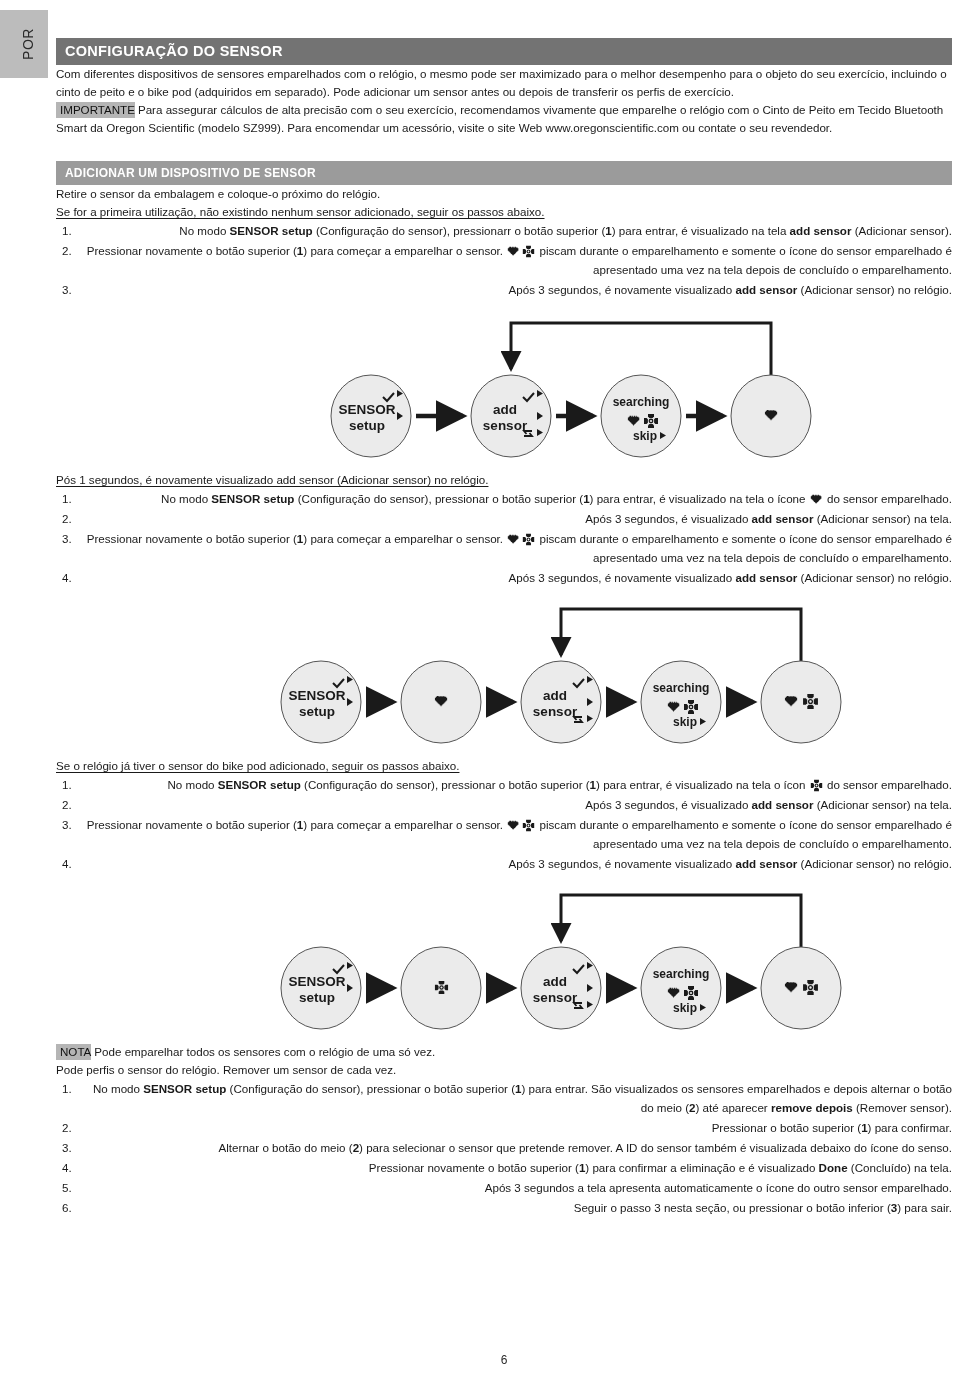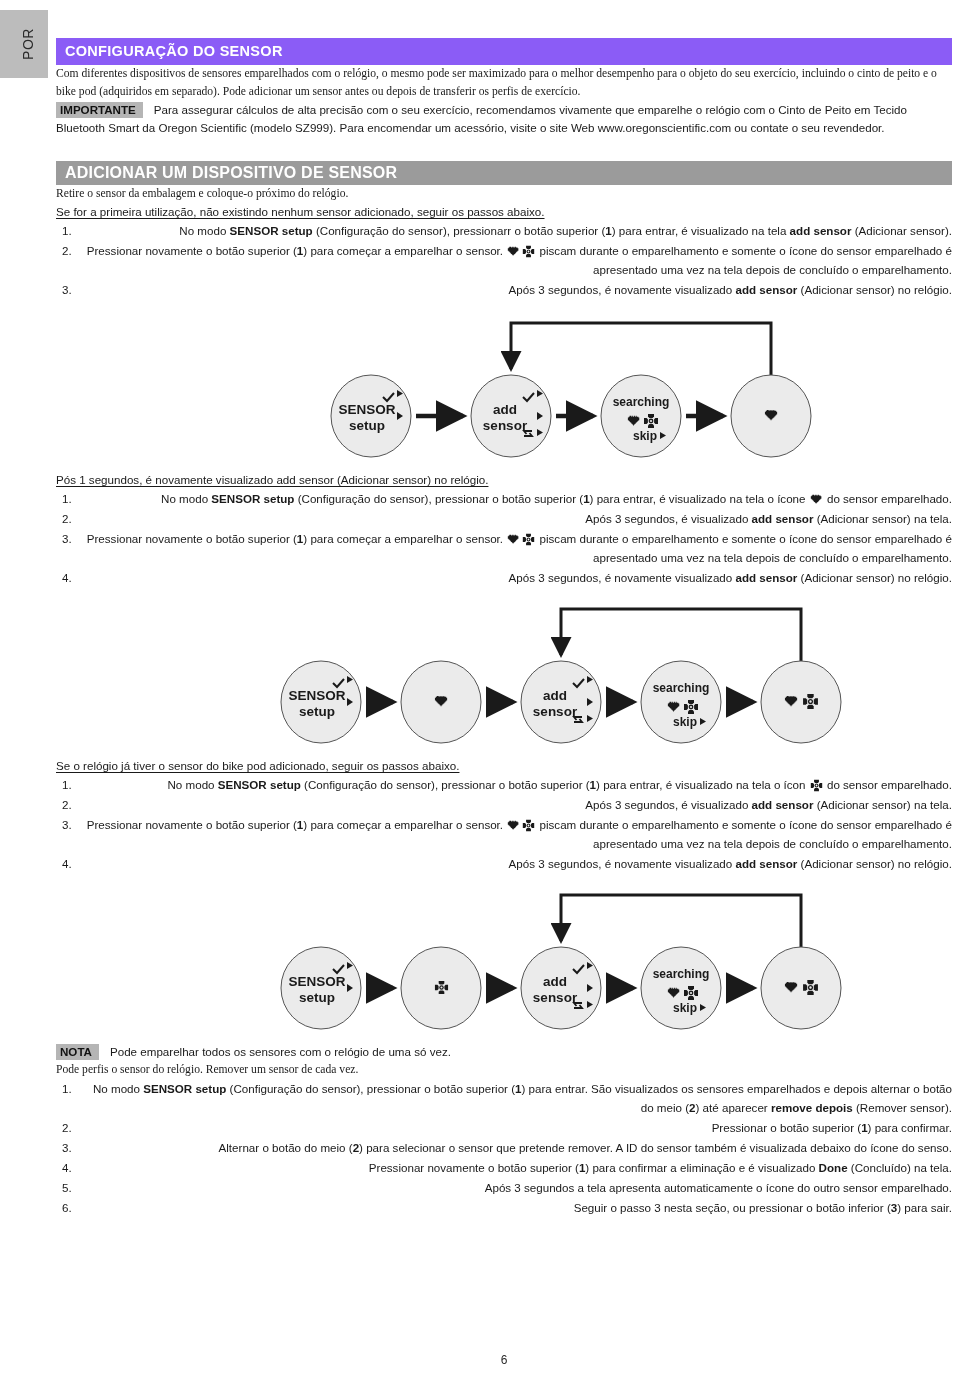--- a/index.html
+++ b/index.html
@@ -48,58 +48,58 @@
 
   .content {
     position: absolute;
     left: 8px;
     top: 38px;
     width: 896px;
   }
 
   
   .bar-black {
-    background: #8b5cf6;
+    background: #737373;
     color: #ffffff;
     font-size: 14.5px;
     font-weight: bold;
     letter-spacing: 0.3px;
     padding: 5px 0 5px 9px;
     line-height: 17px;
   }
   .bar-grey {
     background: #9b9b9b;
     color: #ffffff;
-    font-size: 16px;
+    font-size: 12px;
     font-weight: bold;
     letter-spacing: 0.2px;
     padding: 4px 0 4px 9px;
     line-height: 16px;
   }
 
   
   p.body {
     font-size: 11.6px;
     line-height: 18px;
     margin: 0;
     color: #1a1a1a;
   }
-  .mt14 { margin-top: 14px; font-family: Liberation Serif, serif; }
+  .mt14 { margin-top: 14px; }
   .mt18 { margin-top: 18px; }
   .mt10 { margin-top: 10px; }
   .mt22 { margin-top: 22px; }
 
   .tagbox {
     display: inline-block;
     background: #b5b5b5;
     color: #111;
-    font-weight: bold;
+    font-weight: normal;
     font-size: 11.6px;
-    padding: 1px 7px 1px 4px;
-    margin-right: 11px;
+    padding: 1px 0 1px 4px;
+    margin-right: 3px;
     line-height: 14px;
   }
   .underlined {
     text-decoration: underline;
     text-underline-offset: 2px;
   }
   b { font-weight: bold; }
 
   
   ol.steps {

